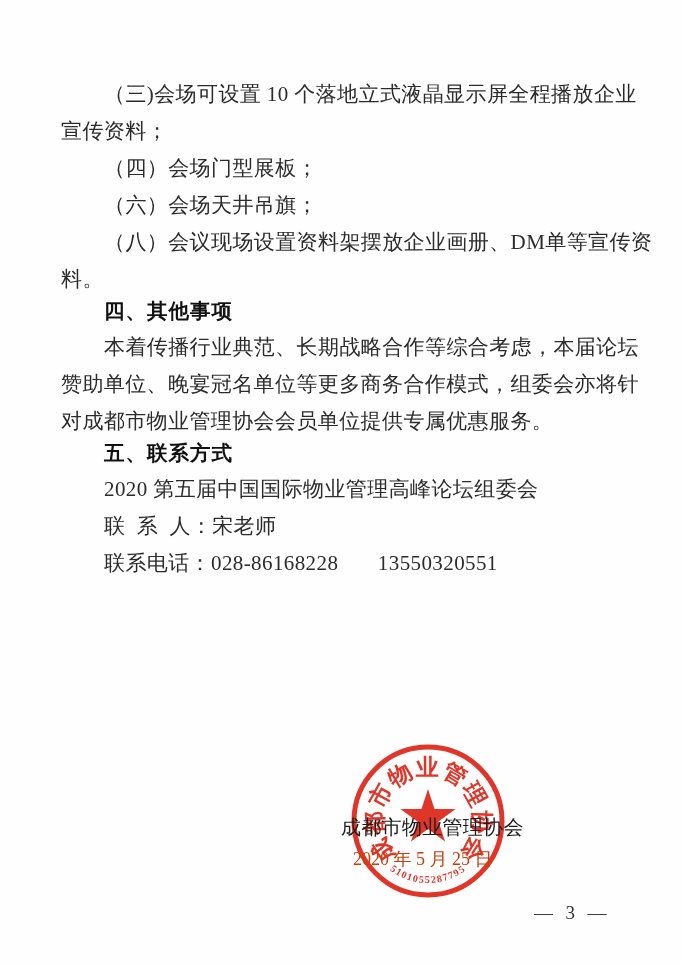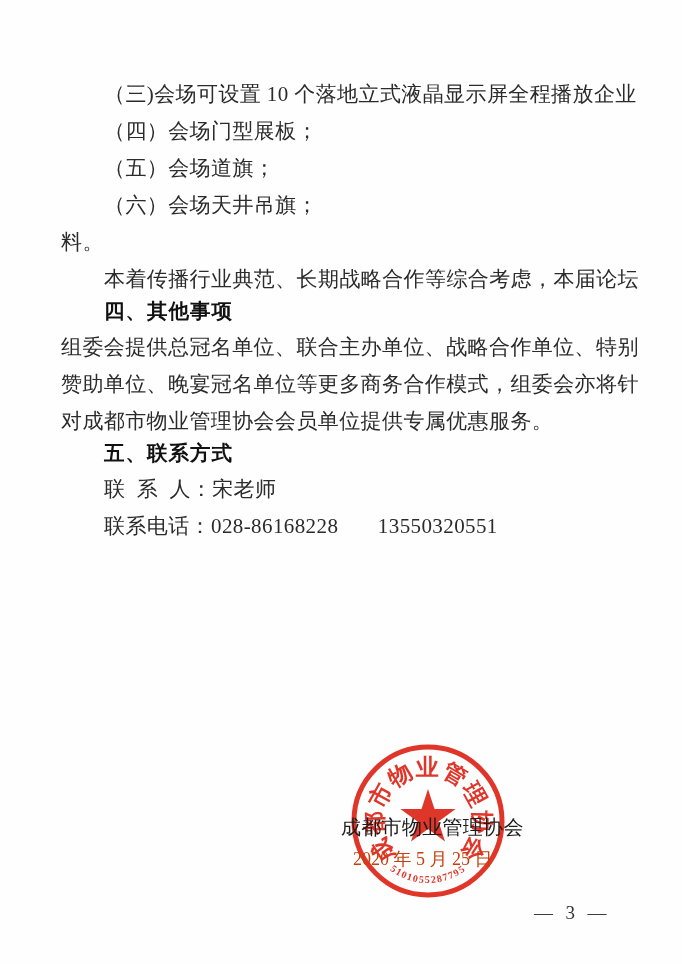--- a/index.html
+++ b/index.html
@@ -74,30 +74,31 @@
     color:#333;
   }
 </style>
 </head>
 <body>
 
 <div class="page">
 
   <div class="body-text">
     <div class="line indent">（三)会场可设置 10 个落地立式液晶显示屏全程播放企业</div>
+    <div class="line">宣传资料；</div>
     <div class="line indent">（四）会场门型展板；</div>
-    <div class="line indent">（五）会场道旗；</div>
     <div class="line indent">（六）会场天井吊旗；</div>
+    <div class="line indent">（八）会议现场设置资料架摆放企业画册、DM单等宣传资</div>
     <div class="line">料。</div>
+    <div class="line heading">四、其他事项</div>
     <div class="line indent">本着传播行业典范、长期战略合作等综合考虑，本届论坛</div>
-    <div class="line heading">四、其他事项</div>
-    <div class="line">组委会提供总冠名单位、联合主办单位、战略合作单位、特别</div>
     <div class="line">赞助单位、晚宴冠名单位等更多商务合作模式，组委会亦将针</div>
     <div class="line">对成都市物业管理协会会员单位提供专属优惠服务。</div>
     <div class="line heading">五、联系方式</div>
+    <div class="line indent">2020 第五届中国国际物业管理高峰论坛组委会</div>
     <div class="line indent">联  系  人：宋老师</div>
     <div class="line indent">联系电话：028-86168228       13550320551</div>
   </div>
 
   <svg class="seal" viewBox="0 0 180 180">
     <circle cx="90" cy="90" r="74" fill="none" stroke="#e02a1d" stroke-width="5"></circle>
     <polygon points="90,58 96.5,78.1 117.6,78.1 100.5,90.4 107,110.5 90,98 73,110.5 79.5,90.4 62.4,78.1 83.5,78.1" fill="#e02a1d"></polygon>
     <defs>
       <path id="arcName" d="M 57.5 122.5 A 46 46 0 1 1 122.5 122.5" fill="none"></path>
       <path id="arcNum" d="M 39.2 125.6 A 62 62 0 0 0 140.8 125.6" fill="none"></path>

